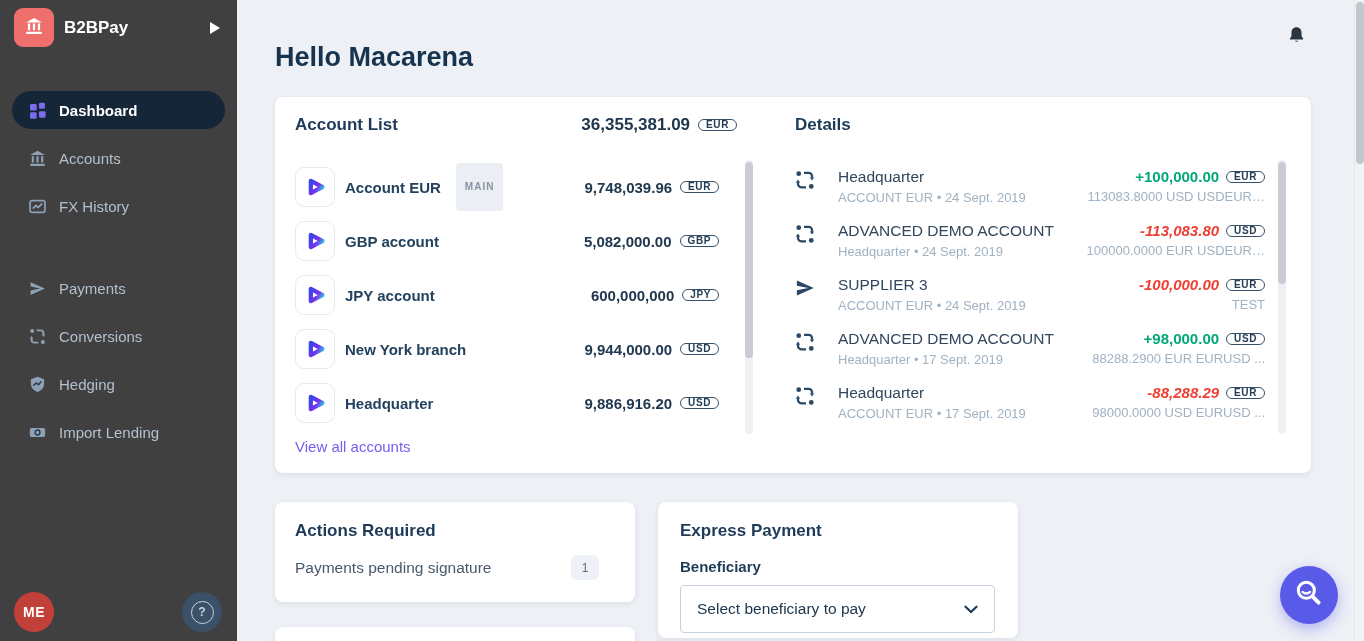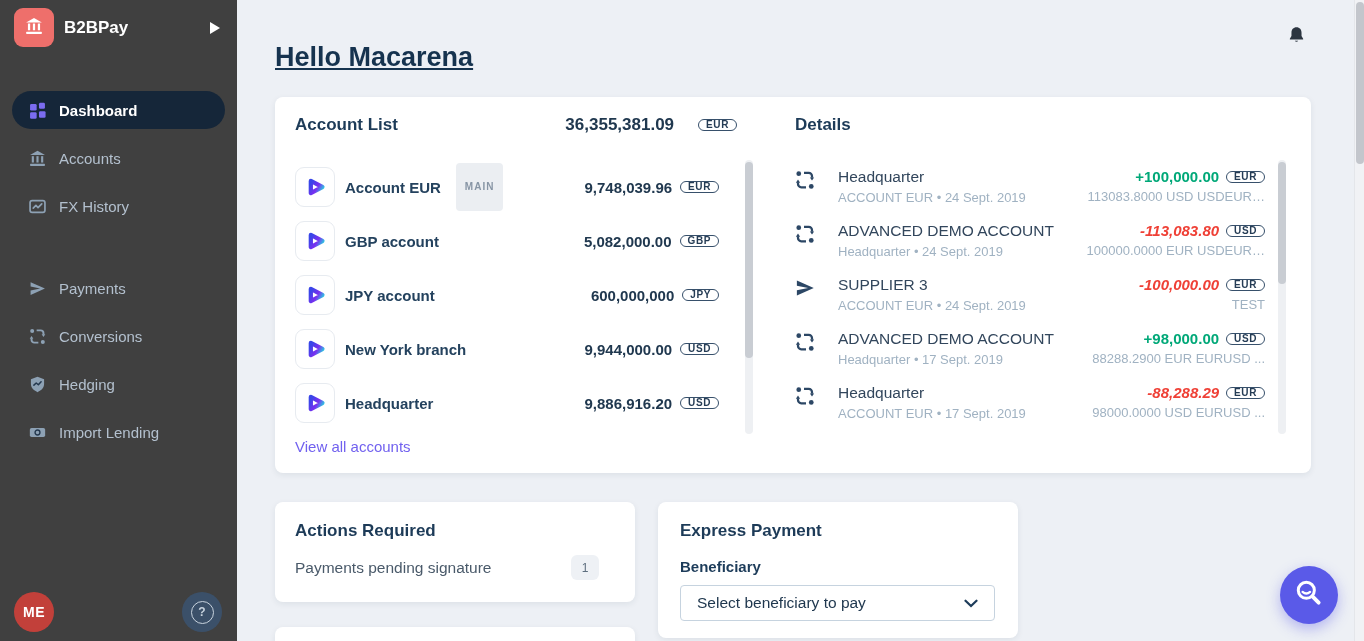--- a/index.html
+++ b/index.html
@@ -21,30 +21,30 @@
   .nav-item.active{background:#152639;color:#ffffff;font-weight:700;}
   .avatar{position:absolute;left:14px;top:592px;width:40px;height:40px;border-radius:50%;background:#c2403a;
           display:flex;align-items:center;justify-content:center;color:#fff;font-size:14px;font-weight:700;
           letter-spacing:.5px;cursor:pointer;}
   .help-btn{position:absolute;left:182px;top:592px;width:40px;height:40px;border-radius:50%;background:#3b5069;
             display:flex;align-items:center;justify-content:center;cursor:pointer;}
   .help-ring{width:21px;height:21px;border:1.5px solid #c7d2dd;border-radius:50%;display:flex;
              align-items:center;justify-content:center;color:#c7d2dd;font-size:12px;font-weight:700;}
 
   
-  .greeting{position:absolute;left:275px;top:24px;font-size:27px;font-weight:700;color:#16334f;text-decoration:underline;}
+  .greeting{position:absolute;left:275px;top:24px;font-size:27px;font-weight:700;color:#16334f;}
   .bell{position:absolute;left:1287px;top:26px;width:19px;height:19px;cursor:pointer;}
 
   .card{position:absolute;background:#ffffff;border-radius:8px;box-shadow:0 2px 6px rgba(26,46,68,.08);}
   .big-card{left:275px;top:97px;width:1036px;height:376px;}
 
   .sec-title{font-size:17px;font-weight:700;color:#1d3b58;}
   .al-header{position:absolute;left:20px;top:18px;width:442px;display:flex;
              justify-content:space-between;align-items:center;}
-  .al-total{display:flex;align-items:center;gap:24px;font-size:17px;font-weight:700;color:#20384f;}
+  .al-total{display:flex;align-items:center;gap:8px;font-size:17px;font-weight:700;color:#20384f;}
   .cur-badge{border:1.4px solid #37506b;border-radius:10px;font-size:10px;font-weight:700;
              letter-spacing:.6px;color:#253c55;padding:0 7px;line-height:1;background:#fff;}
   .al-row{position:absolute;left:20px;width:424px;height:40px;display:flex;align-items:center;cursor:pointer;}
   .al-logo{width:40px;height:40px;border:1px solid #e7ebf0;border-radius:9px;box-sizing:border-box;
            display:flex;align-items:center;justify-content:center;background:#fff;flex:none;}
   .al-name{margin-left:10px;font-size:15px;font-weight:600;color:#24425e;}
   .al-tag{margin-left:15px;background:#ebeef2;color:#8795a5;font-size:10px;font-weight:700;
           letter-spacing:1px;padding:19px 9px;border-radius:4px;line-height:1;}
   .al-amt{margin-left:auto;font-size:15px;font-weight:700;color:#20384f;}
   .al-row .cur-badge{margin-left:8px;}
@@ -70,21 +70,21 @@
   .ac-title{position:absolute;left:20px;top:19px;}
   .ac-row{position:absolute;left:20px;top:53px;width:304px;display:flex;
           justify-content:space-between;align-items:center;cursor:pointer;}
   .ac-label{font-size:15.5px;color:#4a5a6a;}
   .count-badge{min-width:28px;height:25px;background:#eef1f5;border-radius:6px;display:flex;
                align-items:center;justify-content:center;font-size:12px;color:#5d6e7e;}
 
   .express-card{left:658px;top:502px;width:360px;height:136px;}
   .ep-title{position:absolute;left:22px;top:19px;}
   .ep-label{position:absolute;left:22px;top:56px;font-size:15px;font-weight:700;color:#1d3c5a;}
-  .ep-select{position:absolute;left:22px;top:83px;width:315px;height:36px;box-sizing:border-box;
+  .ep-select{position:absolute;left:22px;top:83px;width:315px;height:48px;box-sizing:border-box;
              border:1px solid #c6d3df;border-radius:4px;background:#fff;display:flex;align-items:center;
              padding:0 16px;font-size:15.5px;color:#20384f;cursor:pointer;}
   .ep-chevron{margin-left:auto;display:flex;}
 
   .bottom-card{left:275px;top:627px;width:360px;height:60px;}
 
   .chat-fab{position:absolute;left:1280px;top:566px;width:58px;height:58px;border-radius:50%;
             background:#5a5ae8;display:flex;align-items:center;justify-content:center;cursor:pointer;
             box-shadow:0 5px 14px rgba(90,90,232,.4);}
 

